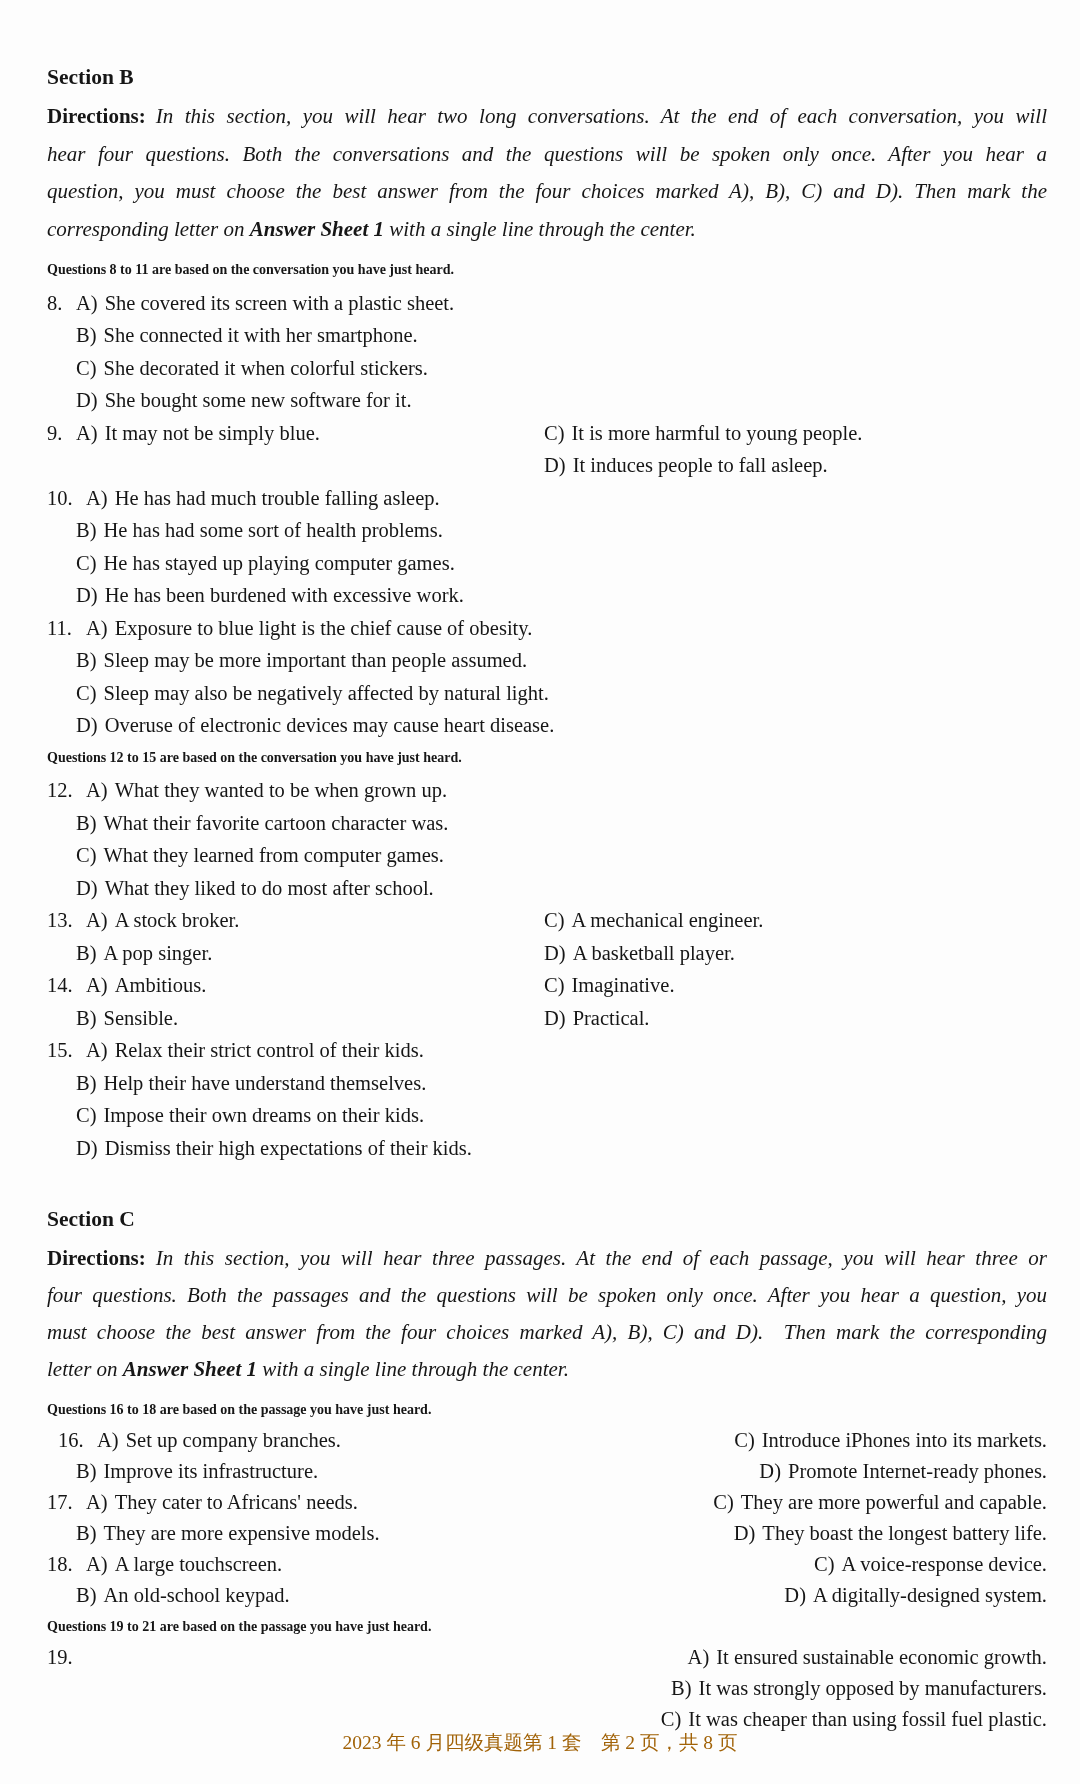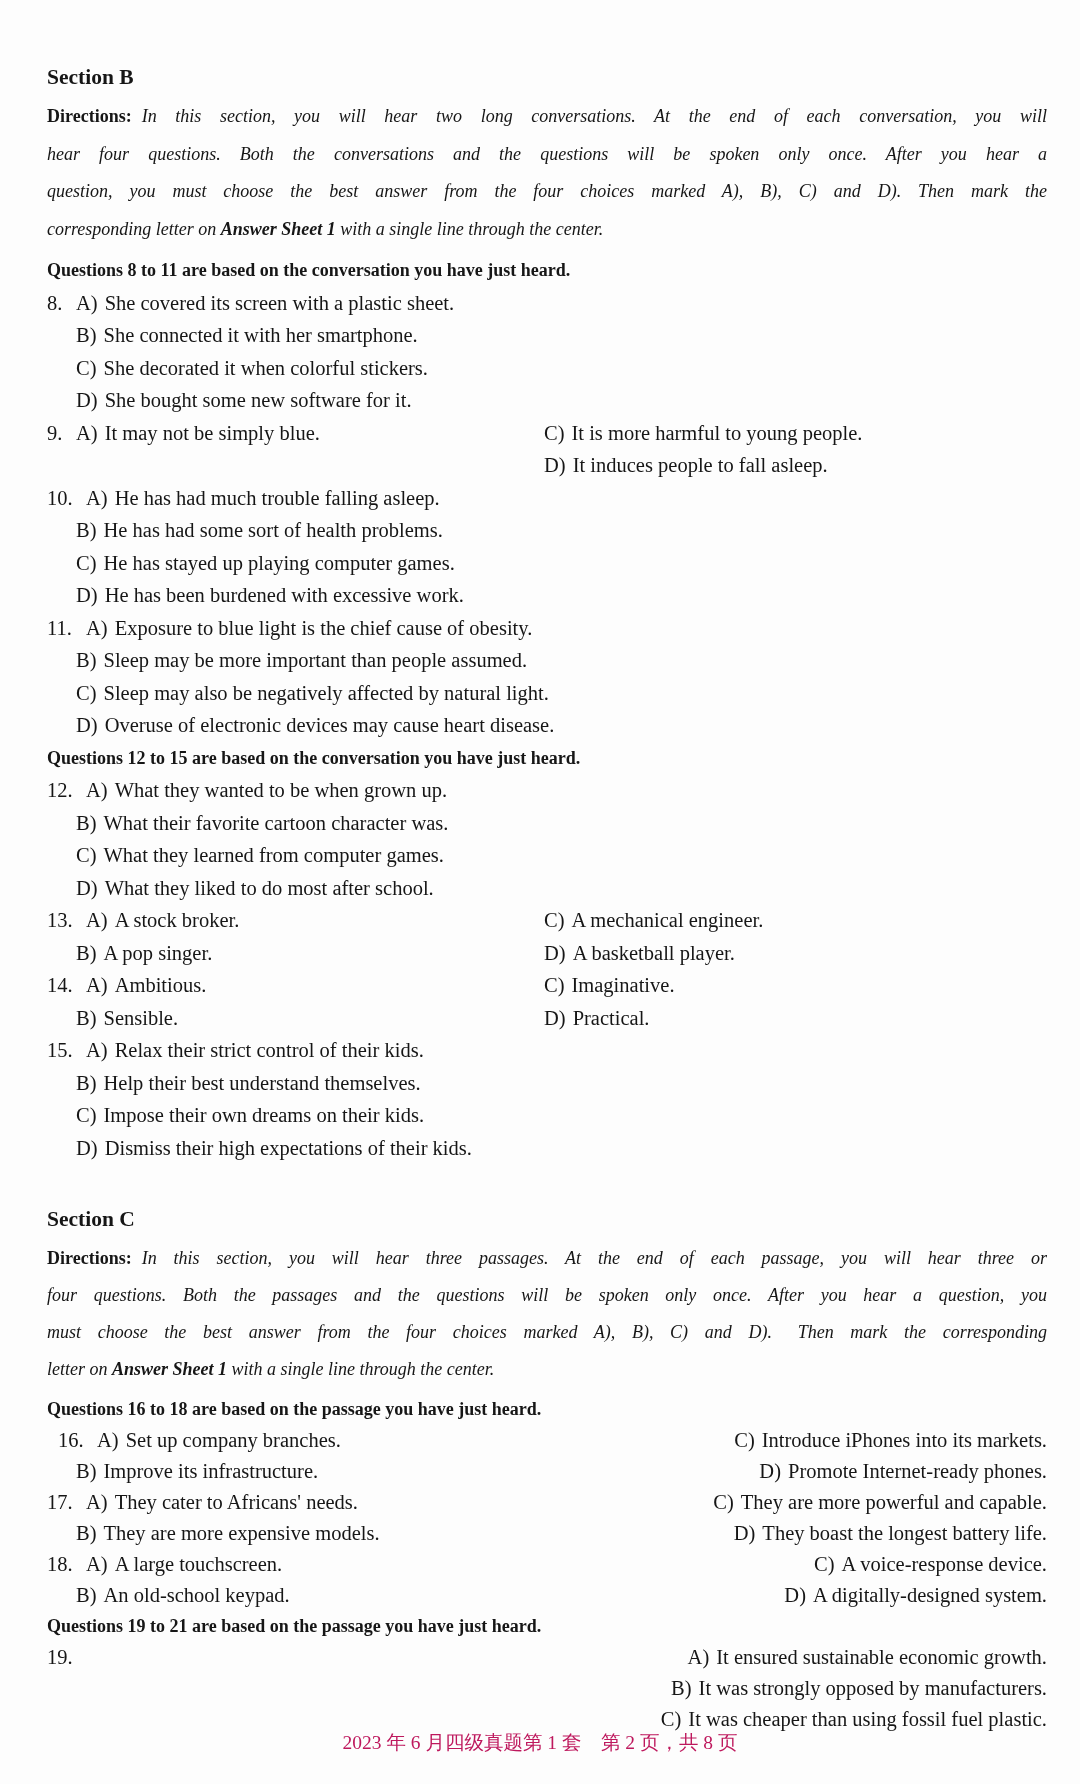--- a/index.html
+++ b/index.html
@@ -17,37 +17,37 @@
     box-sizing: border-box;
   }
   .sec-title {
     font-weight: bold;
     font-size: 21.5px;
     line-height: 30px;
   }
   .section + .section { margin-top: 40px; }
   .directions { margin: 6px 0 6px 0; }
   .dir-line {
-    font-size: 18px;
+    font-size: 21px;
     font-style: italic;
     line-height: 37.5px;
     text-align: justify;
     white-space: normal;
   }
   .sec1 .dir-line { line-height: 37px; }
   .dir-line.jl { text-align-last: justify; }
   .dir-label {
     font-style: normal;
     font-weight: bold;
     margin-right: 10px;
   }
   .dir-em { font-weight: bold; }
   .group-heading {
     font-weight: bold;
-    font-size: 18px;
+    font-size: 14px;
     line-height: 32.5px;
   }
   .sec1 .group-heading { line-height: 31px; }
   .line {
     display: flex;
     font-size: 20.5px;
     line-height: 32.5px;
     white-space: nowrap;
   }
   .sec1 .line { line-height: 31px; justify-content: space-between; }
@@ -57,21 +57,21 @@
   .num.e { width: 29px; }
   .lcell { flex: none; width: 497px; display: flex; }
   .opt { white-space: nowrap; }
   .olabel { display: inline-block; margin-right: 7px; }
   .footer {
     position: absolute;
     top: 1729px; left: 0;
     width: 100%;
     text-align: center;
     font-size: 19.5px;
-    color: #be185d;
+    color: #a16207;
     font-family: "Liberation Serif", "DejaVu Serif", serif;
   }
 </style>
 </head>
 <body>
 
 <div class="page">
   <div id="doc">
       <div class="section sec0">
         <div class="sec-title">Section B</div>
@@ -187,21 +187,21 @@
             <span class="opt"><span class="olabel">B)</span><span class="otext">Sensible.</span></span>
           </div>
           <span class="opt"><span class="olabel">D)</span><span class="otext">Practical.</span></span>
         </div>
         <div class="line">
           <span class="num n2">15.</span>
           <span class="opt"><span class="olabel">A)</span><span class="otext">Relax their strict control of their kids.</span></span>
         </div>
         <div class="line">
           <span class="num e"></span>
-          <span class="opt"><span class="olabel">B)</span><span class="otext">Help their best understand themselves.</span></span>
+          <span class="opt"><span class="olabel">B)</span><span class="otext">Help their have understand themselves.</span></span>
         </div>
         <div class="line">
           <span class="num e"></span>
           <span class="opt"><span class="olabel">C)</span><span class="otext">Impose their own dreams on their kids.</span></span>
         </div>
         <div class="line">
           <span class="num e"></span>
           <span class="opt"><span class="olabel">D)</span><span class="otext">Dismiss their high expectations of their kids.</span></span>
         </div>
       </div>

